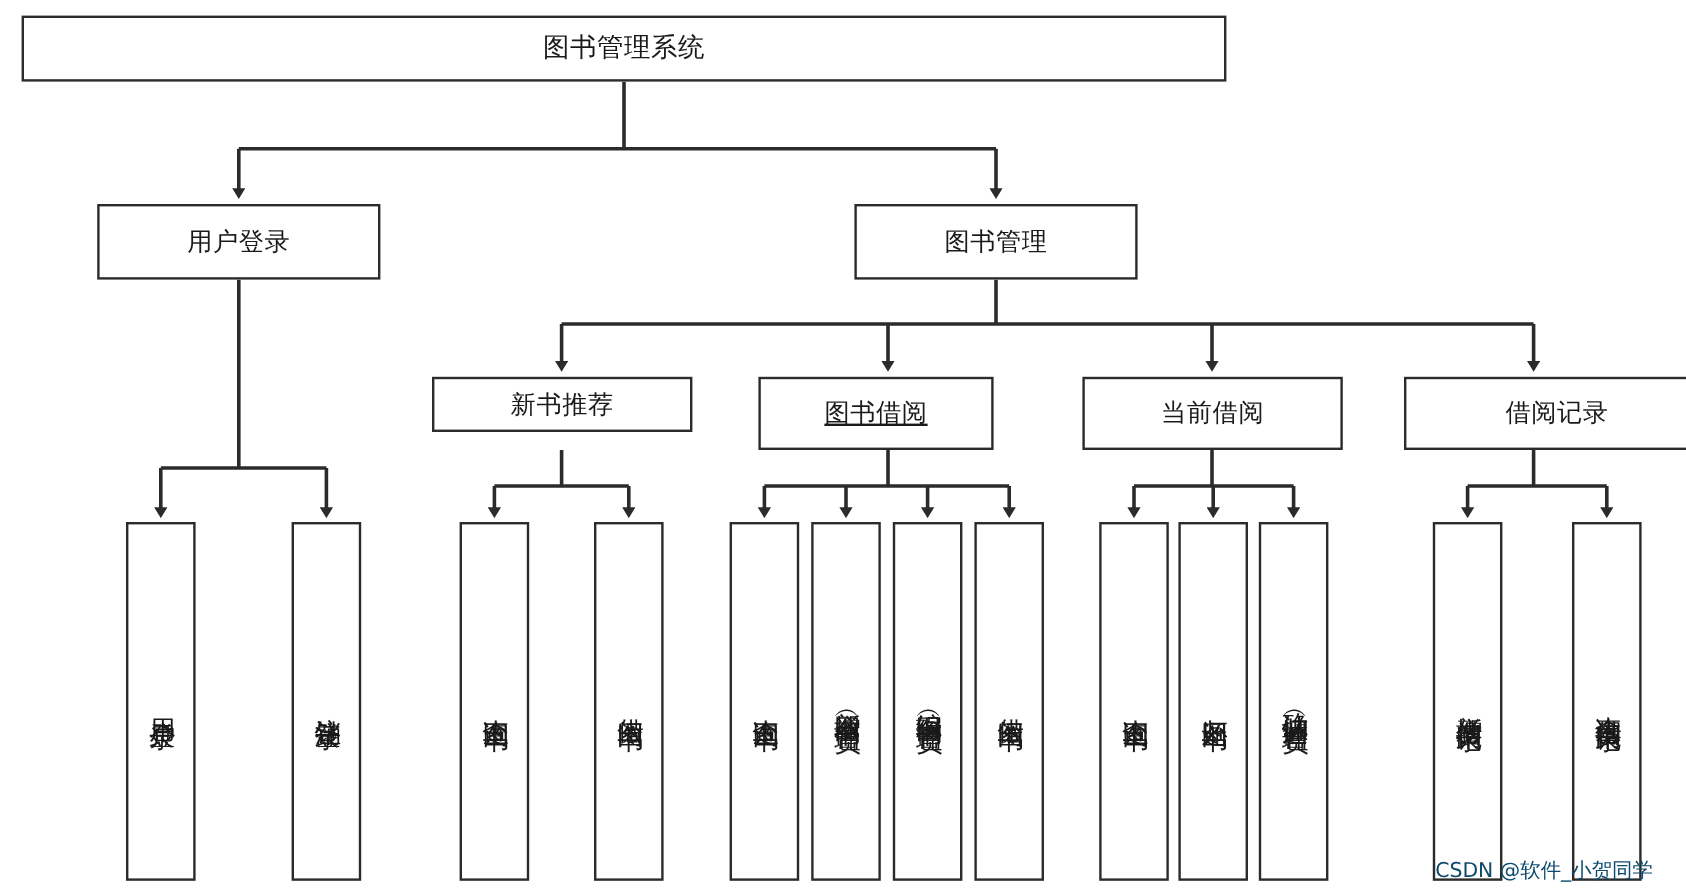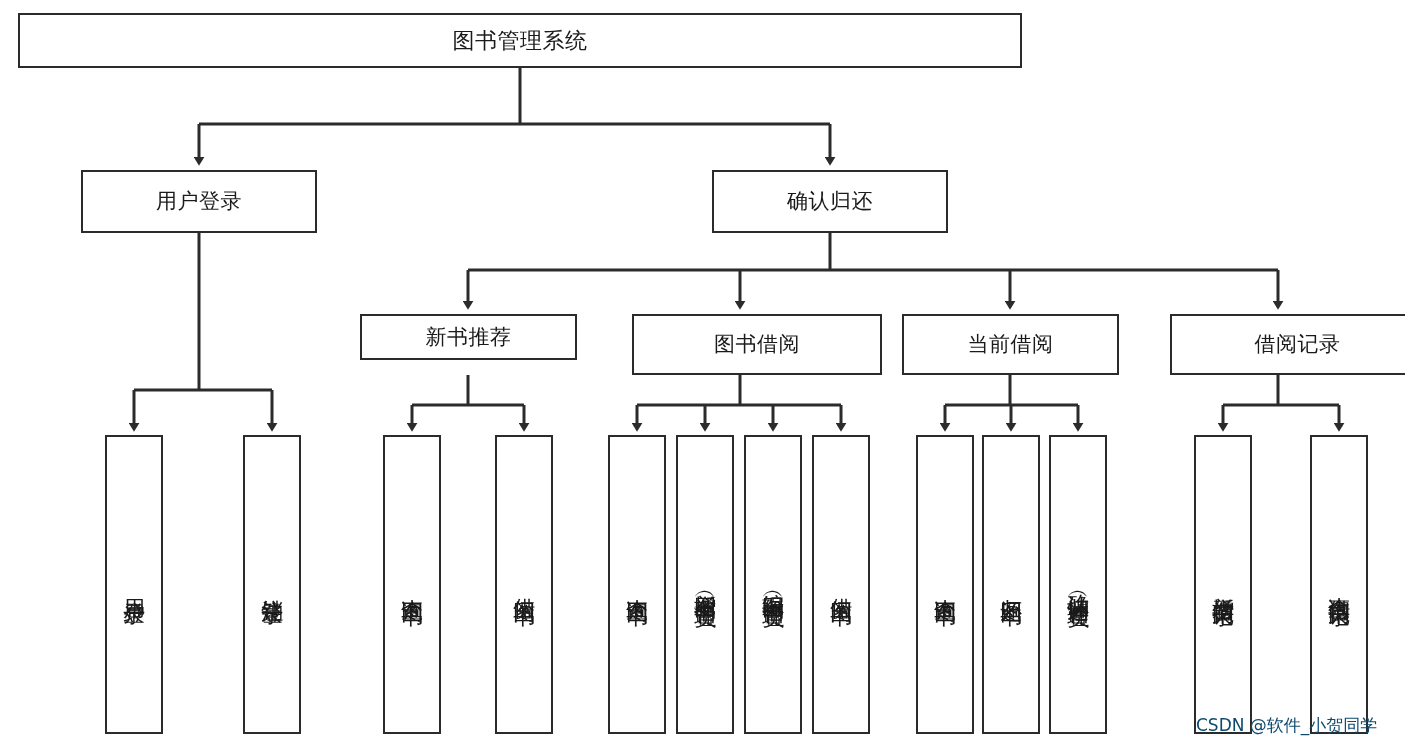--- a/index.html
+++ b/index.html
@@ -127,27 +127,27 @@
   </svg>
 
   <div class="node h root" style="left:18px; top:13px; width:1004px; height:55px;">
     <span class="label">图书管理系统</span>
   </div>
 
   <div class="node h" style="left:81px; top:170px; width:236px; height:63px;">
     <span class="label">用户登录</span>
   </div>
   <div class="node h" style="left:712px; top:170px; width:236px; height:63px;">
-    <span class="label">确认归还</span>
+    <span class="label">图书管理</span>
   </div>
 
   <div class="node h" style="left:360px; top:314px; width:217px; height:46px;">
     <span class="label">新书推荐</span>
   </div>
-  <div class="node h" style="left:632px; top:314px; width:250px; height:61px;">
+  <div class="node h" style="left:632px; top:314px; width:196px; height:61px;text-decoration:underline;">
     <span class="label">图书借阅</span>
   </div>
   <div class="node h" style="left:902px; top:314px; width:217px; height:61px;">
     <span class="label">当前借阅</span>
   </div>
   <div class="node h" style="left:1170px; top:314px; width:255px; height:61px;">
     <span class="label">借阅记录</span>
   </div>
 
   <div class="node v" style="left:105px; top:435px; width:58px; height:299px;">

